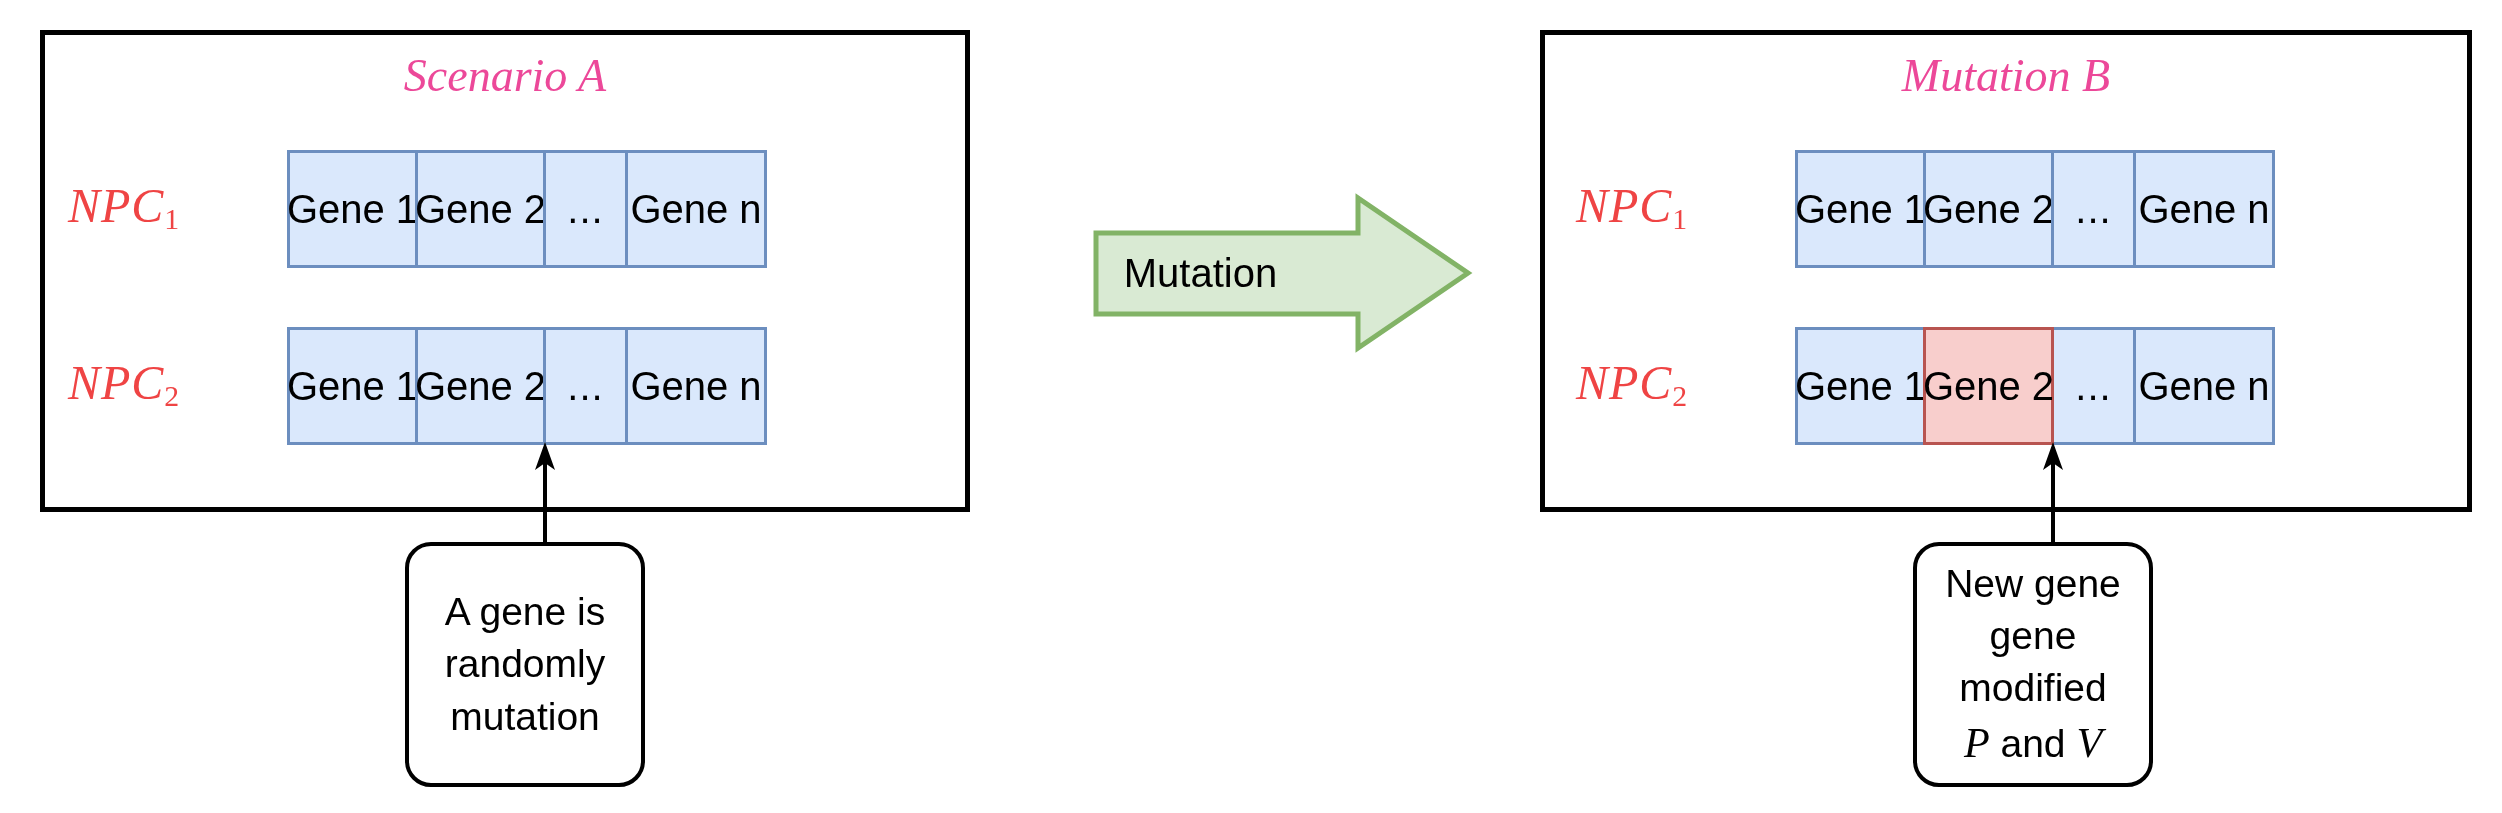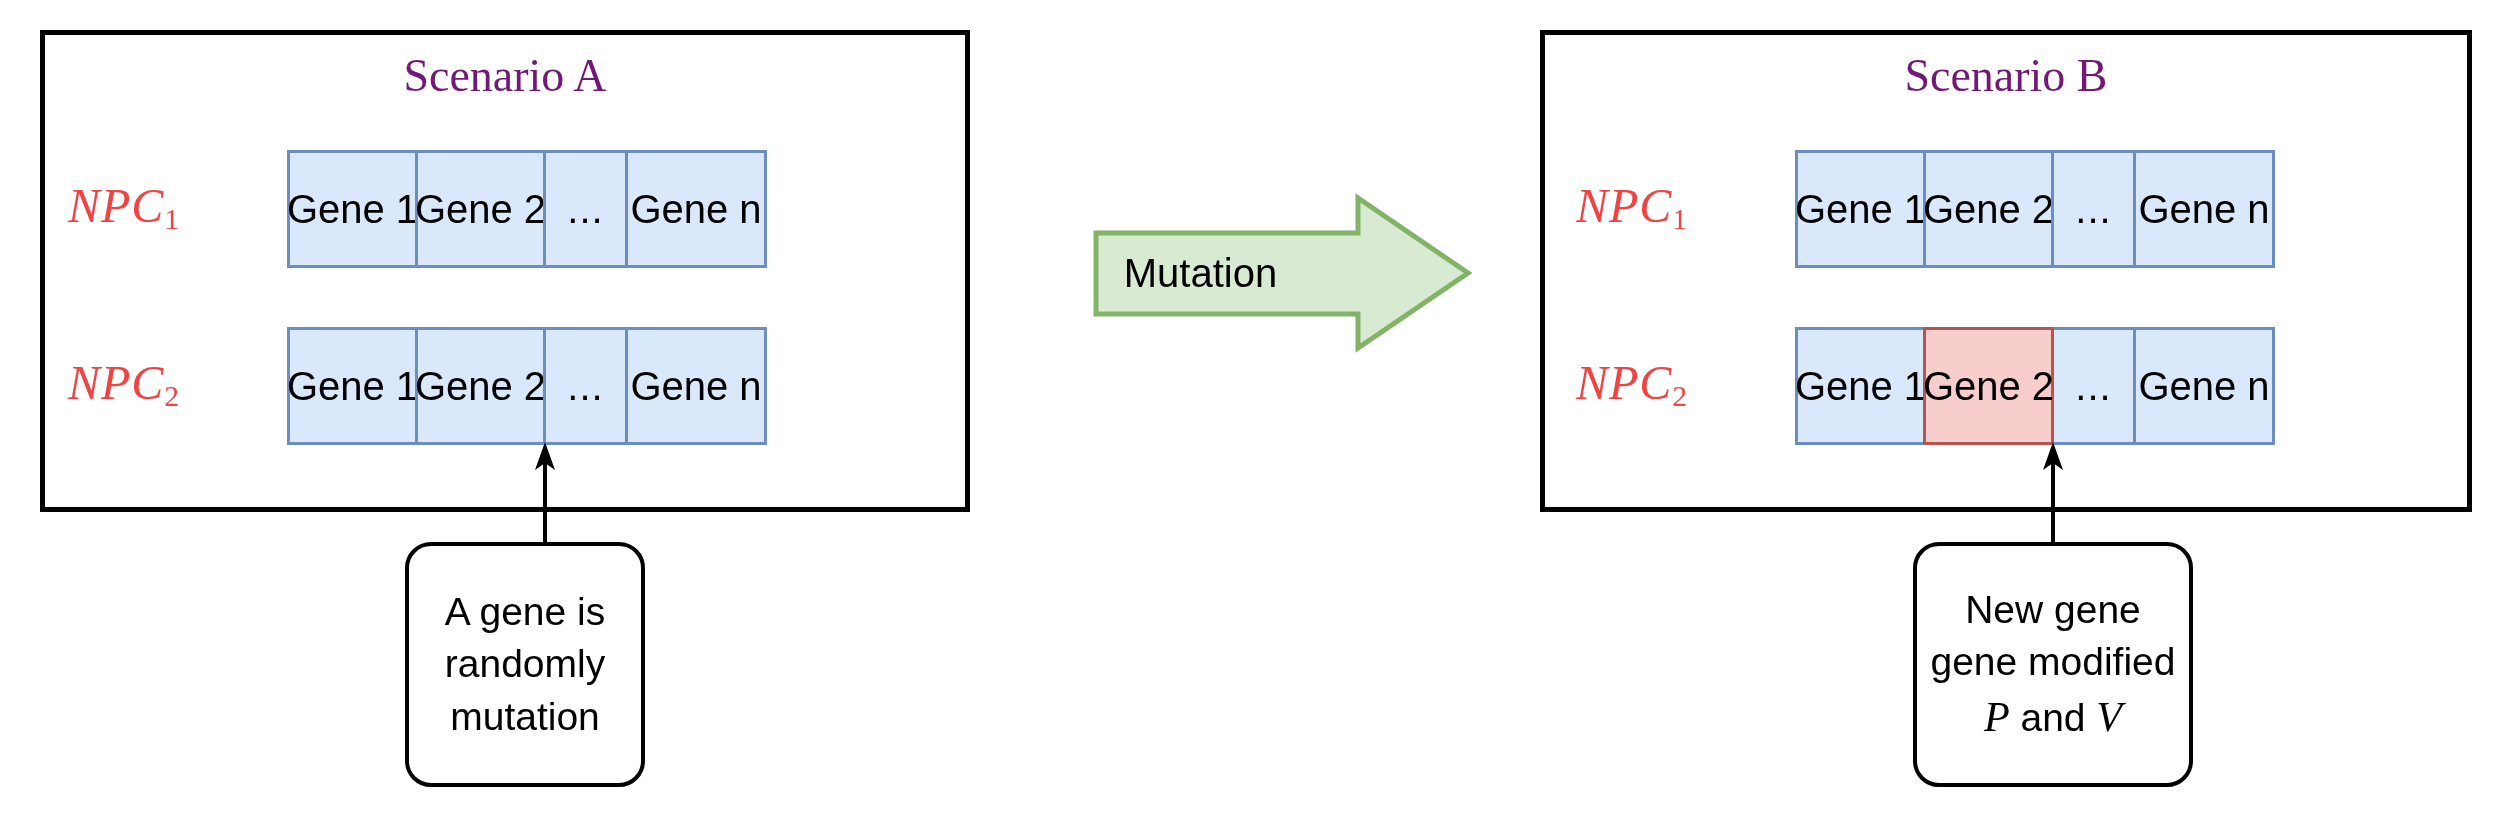--- a/index.html
+++ b/index.html
@@ -25,23 +25,24 @@
     border: 5px solid #000000;
     background: #ffffff;
   }
   .panel-title {
     position: absolute;
     top: 16px;
     left: 0;
     right: 0;
     text-align: center;
     font-family: "Liberation Serif", "DejaVu Serif", serif;
+    font-style: italic;
     font-size: 46px;
     line-height: 1.1;
-    color: #701a75;
+    color: #ec4899;
     white-space: nowrap;
   }
 
   
   .npc-label {
     position: absolute;
     font-family: "Liberation Serif", "DejaVu Serif", serif;
     font-style: italic;
     font-size: 48px;
     color: #ef4444;
@@ -197,21 +198,21 @@
   </div>
 
   <div class="mutation-arrow" style="left:1093px; top:186px; width:380px; height:175px;">
     <svg width="380" height="175" viewBox="0 0 380 175">
       <polygon points="3,47 265,47 265,12 375,87 265,162 265,128 3,128" fill="#d9ead3" stroke="#82b366" stroke-width="5" stroke-linejoin="miter"></polygon>
     </svg>
     <div class="arrow-label">Mutation</div>
   </div>
 
   <div class="panel" style="left:1540px; top:30px; width:932px; height:482px;">
-    <div class="panel-title">Scenario B</div>
+    <div class="panel-title">Mutation B</div>
   </div>
 
   <div class="npc-label" style="left:1576px; top:178px;">
     <span>NPC</span><sub>1</sub>
   </div>
 
   <div class="chromosome" style="left:1780px; top:150px;">
     <div class="gene-cell" style="width:131px;">
       <span>Gene 1</span>
     </div>
@@ -243,21 +244,21 @@
     <div class="gene-cell" style="width:142px;">
       <span>Gene n</span>
     </div>
   </div>
 
   <svg class="leader" style="left:2033px; top:440px;" width="40" height="110" viewBox="0 0 40 110">
     <line x1="20" y1="110" x2="20" y2="18" stroke="#000000" stroke-width="4"></line>
     <path d="M20 2 L30 30 L20 23 L10 30 Z" fill="#000000"></path>
   </svg>
 
-  <div class="callout" style="left:1913px; top:542px; width:280px; height:245px;">
+  <div class="callout" style="left:1913px; top:542px; width:240px; height:245px;">
     <div class="callout-text">
       <div>New gene</div>
       <div>gene modified</div>
       <div>
         <span class="mathvar">P</span><span> and </span><span class="mathvar">V</span>
       </div>
     </div>
   </div>
 
 </div>

